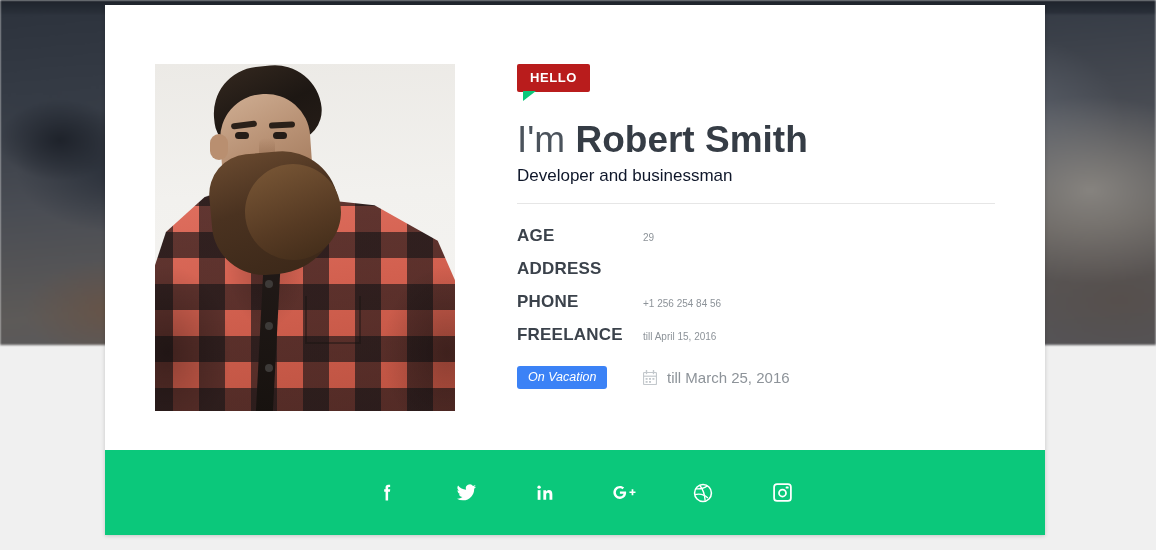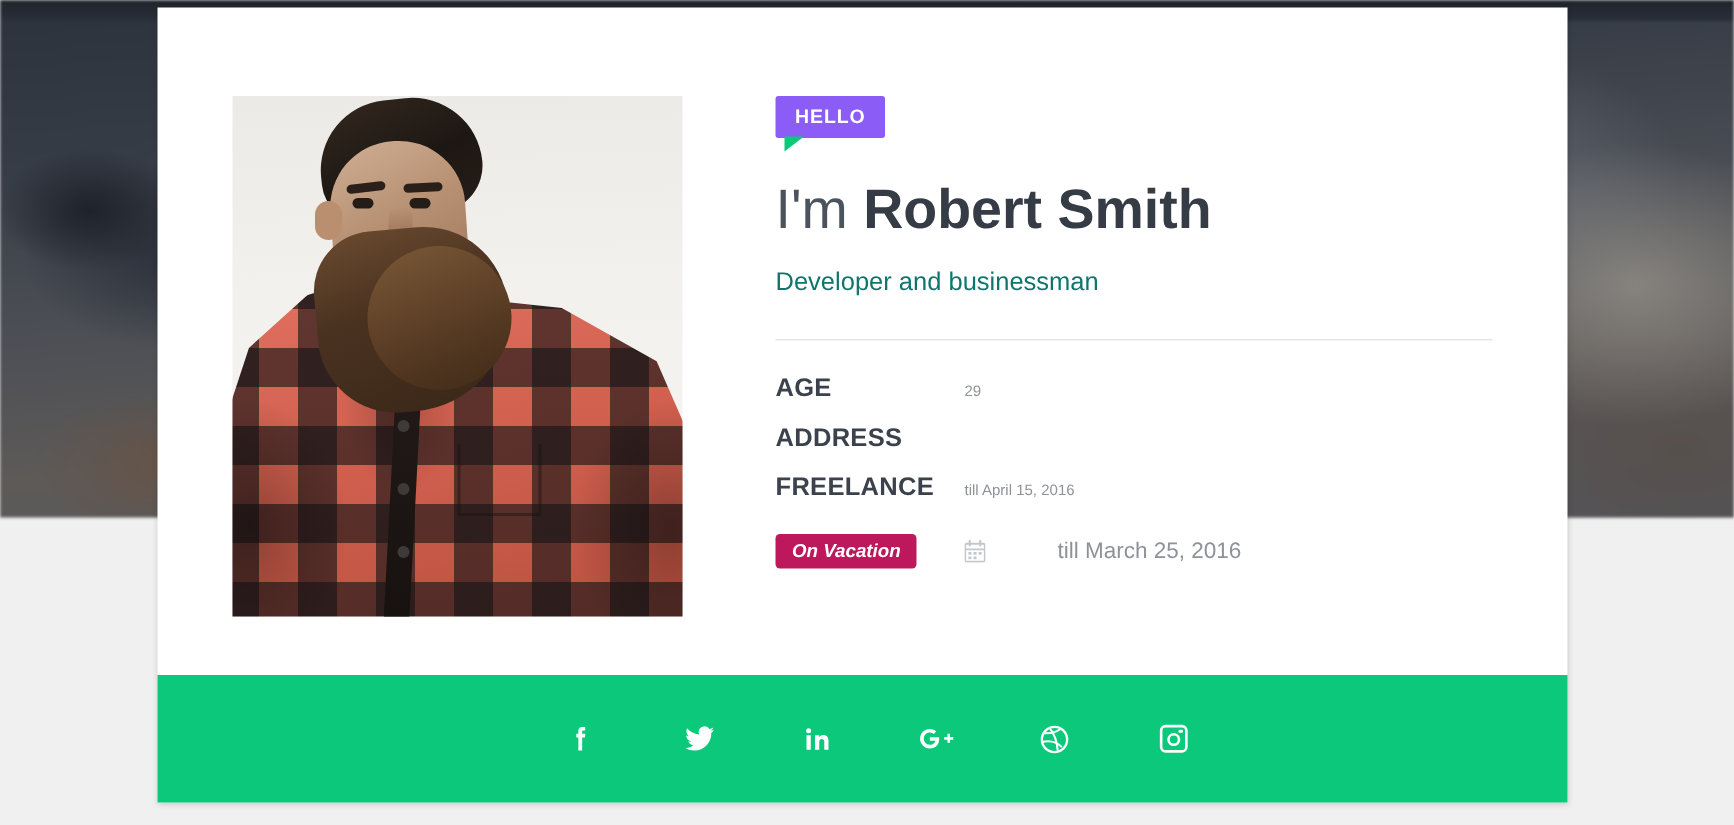--- a/index.html
+++ b/index.html
@@ -211,21 +211,21 @@
   
   .info-col {
     flex: 1;
     padding-left: 62px;
     padding-right: 50px;
   }
 
   .hello-wrap { position: relative; display: inline-block; margin-bottom: 28px; }
   .hello {
     display: inline-block;
-    background: #8b5cf6;
+    background: #b91c1c;
     color: #ffffff;
     font-size: 13px;
     font-weight: bold;
     letter-spacing: .6px;
     padding: 6px 13px 7px;
     border-radius: 2px;
   }
   .hello-tail {
     position: absolute;
     left: 6px; bottom: -9px;
@@ -233,30 +233,30 @@
     border-left: 0 solid transparent;
     border-right: 13px solid transparent;
     border-top: 10px solid #0bc87b;
   }
 
   h1.name {
     font-size: 37px;
     line-height: 1.08;
     color: #3b424b;
     font-weight: normal;
-    margin-bottom: 18px;
+    margin-bottom: 6px;
     white-space: nowrap;
   }
   h1.name .light { color: #4b535c; font-weight: normal; }
   h1.name .bold  { font-weight: bold; color: #353c45; }
 
   .subtitle {
     font-size: 17px;
-    color: #0f766e;
-    margin-bottom: 28px;
+    color: #0f172a;
+    margin-bottom: 17px;
   }
 
   .divider {
     height: 1px;
     background: #e6e6e6;
     margin-bottom: 22px;
   }
 
   .detail-row {
     display: flex;
@@ -282,34 +282,33 @@
     align-items: center;
     height: 33px;
     margin-top: 3px;
   }
   .vac-badge {
     width: 126px;
     flex: 0 0 126px;
   }
   .vac-badge span {
     display: inline-block;
-    background: #be185d;
+    background: #3b82f6;
     color: #ffffff;
     font-size: 12.5px;
-    font-weight: bold;
+    font-weight: normal;
     font-style: italic;
     padding: 4px 11px 5px;
     border-radius: 3px;
   }
   .vac-value {
     display: flex;
     align-items: center;
     font-size: 15px;
     color: #8d9399;
-    gap: 38px;
   }
   .cal-icon {
     width: 14px; height: 15px;
     margin-right: 10px;
     flex: 0 0 14px;
     color: #c3c8cc;
   }
 
   
   #social-bar {
@@ -384,20 +383,24 @@
         <div class="divider"></div>
 
         <div class="detail-row">
           <div class="detail-label">AGE</div>
           <div class="detail-value">29</div>
         </div>
         <div class="detail-row">
           <div class="detail-label">ADDRESS</div>
         </div>
         <div class="detail-row">
+          <div class="detail-label">PHONE</div>
+          <div class="detail-value">+1 256 254 84 56</div>
+        </div>
+        <div class="detail-row">
           <div class="detail-label">FREELANCE</div>
           <div class="detail-value">till April 15, 2016</div>
         </div>
 
         <div class="vac-row">
           <div class="vac-badge">
             <span>On Vacation</span>
           </div>
           <div class="vac-value">
             <span class="cal-icon">

